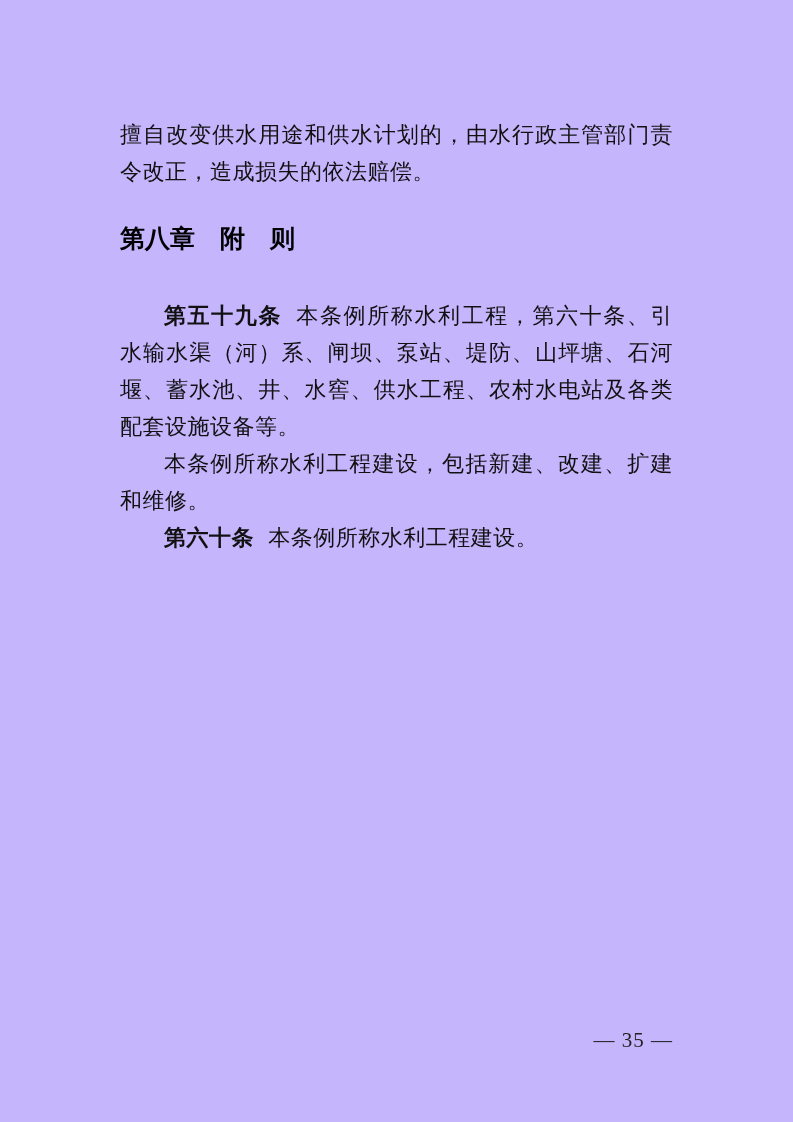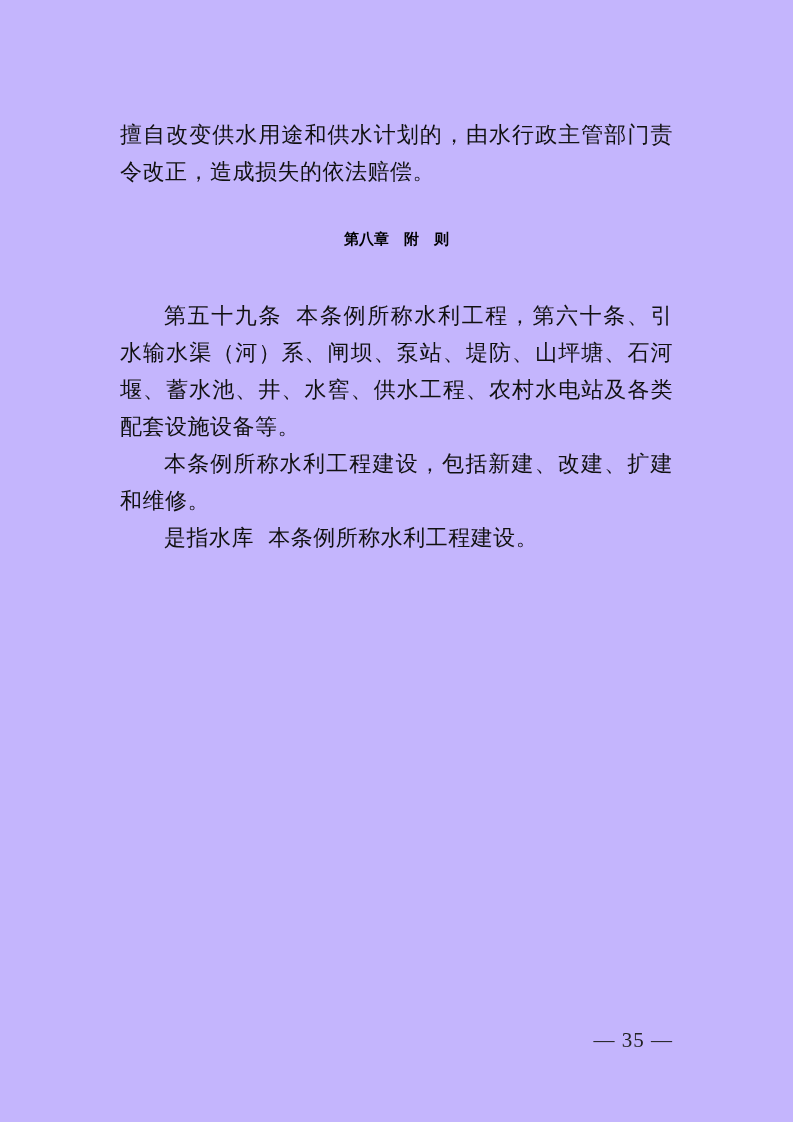--- a/index.html
+++ b/index.html
@@ -31,33 +31,33 @@
     text-justify: inter-character;
     letter-spacing: 0.5px;
   }
   p.continuation {
     text-indent: 0;
   }
   p.article {
     text-indent: 2em;
   }
   .article-label {
-    font-weight: normal;
+    font-weight: bold;
     margin-right: 0.65em;
   }
   .article-label:empty {
     display: none;
   }
   h2.chapter {
     margin: 30px 0 40px 0;
-    font-size: 15px;
+    font-size: 25px;
     line-height: 37px;
     font-weight: bold;
     font-family: "Liberation Sans", "DejaVu Sans", sans-serif;
-    text-align: center;
+    text-align: left;
     color: #000000;
   }
   .footer {
     position: absolute;
     left: 120px;
     width: 553px;
     top: 1026px;
     text-align: right;
     font-size: 21px;
     line-height: 28px;
@@ -77,21 +77,21 @@
 
     <p class="body article">
       <span class="article-label">第五十九条</span><span>本条例所称水利工程，第六十条、引水输水渠（河）系、闸坝、泵站、堤防、山坪塘、石河堰、蓄水池、井、水窖、供水工程、农村水电站及各类配套设施设备等。</span>
     </p>
 
     <p class="body article">
       <span>本条例所称水利工程建设，包括新建、改建、扩建和维修。</span>
     </p>
 
     <p class="body article">
-      <span class="article-label">是指水库</span><span>本条例所称水利工程建设。</span>
+      <span class="article-label">第六十条</span><span>本条例所称水利工程建设。</span>
     </p>
 
   </div>
 
   <div class="footer">
     <span>— 35 —</span>
   </div>
 </div>
 
 </body></html>

